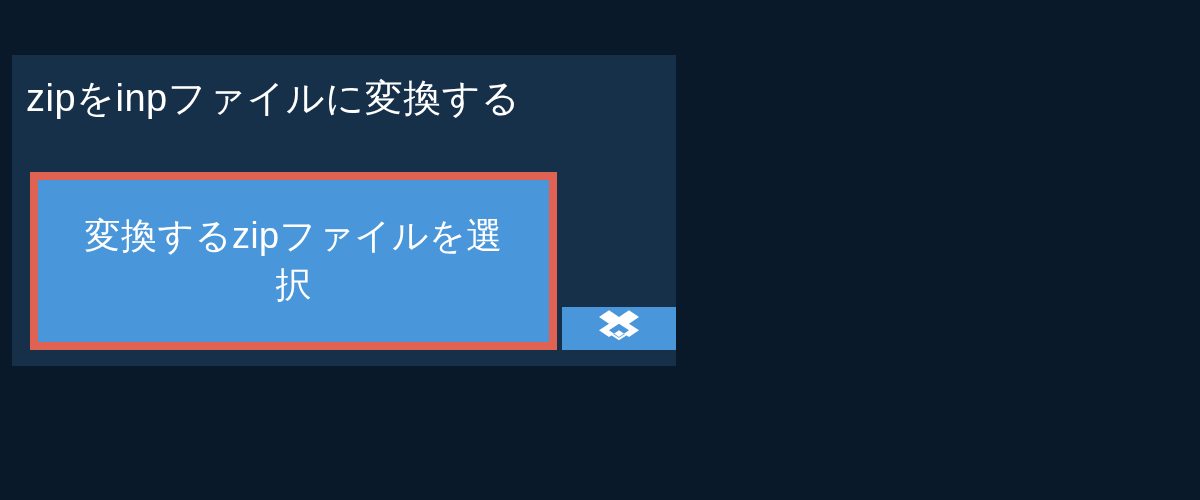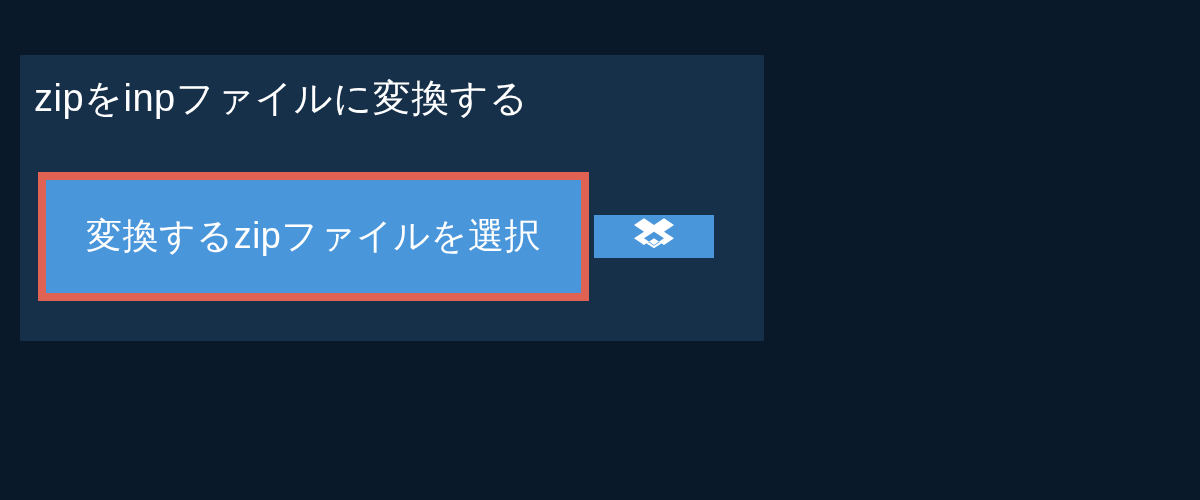--- a/index.html
+++ b/index.html
@@ -10,40 +10,40 @@
     body {
       background: #0a1929;
       width: 1200px;
       height: 500px;
       font-family: sans-serif;
       overflow: hidden;
     }
     .panel {
       background: #17304a;
       margin-top: 55px;
-      margin-left: 20px;
-      width: 744px;
-      padding-bottom: 40px;
+      margin-left: 12px;
+      width: 664px;
+      padding-bottom: 16px;
     }
     .heading-wrap {
       display: inline-block;
       padding: 18px 28px 18px 14px;
     }
     .heading {
       color: #ffffff;
       font-size: 38px;
       font-weight: 400;
       letter-spacing: 0.5px;
     }
     .button-row {
       display: flex;
       margin-top: 30px;
       margin-left: 18px;
       gap: 5px;
-      align-items: center;
+      align-items: flex-end;
     }
     .select-button {
       background: #4a96db;
       border: 8px solid #e06253;
       color: #ffffff;
       font-size: 36px;
       font-weight: 400;
       padding: 32px 40px;
       cursor: pointer;
       font-family: inherit;

